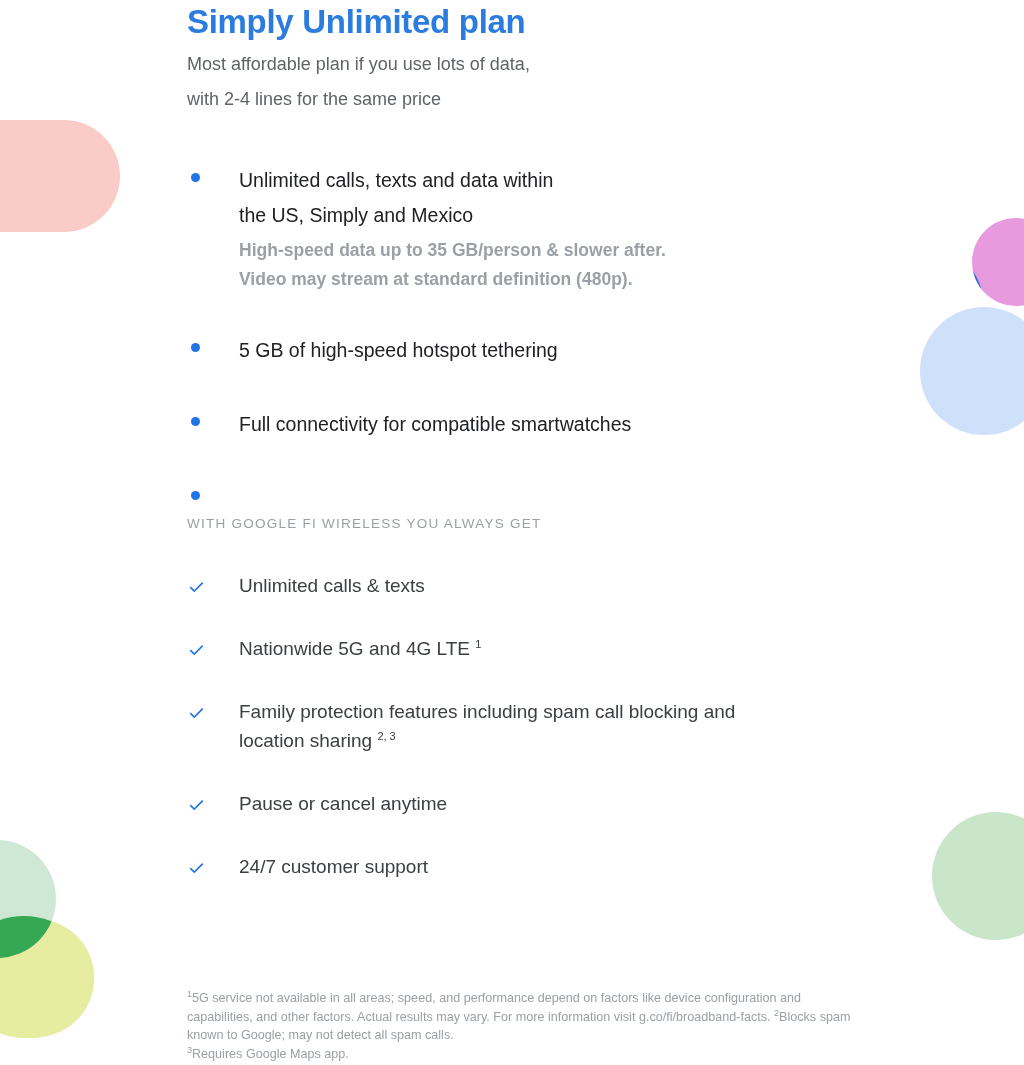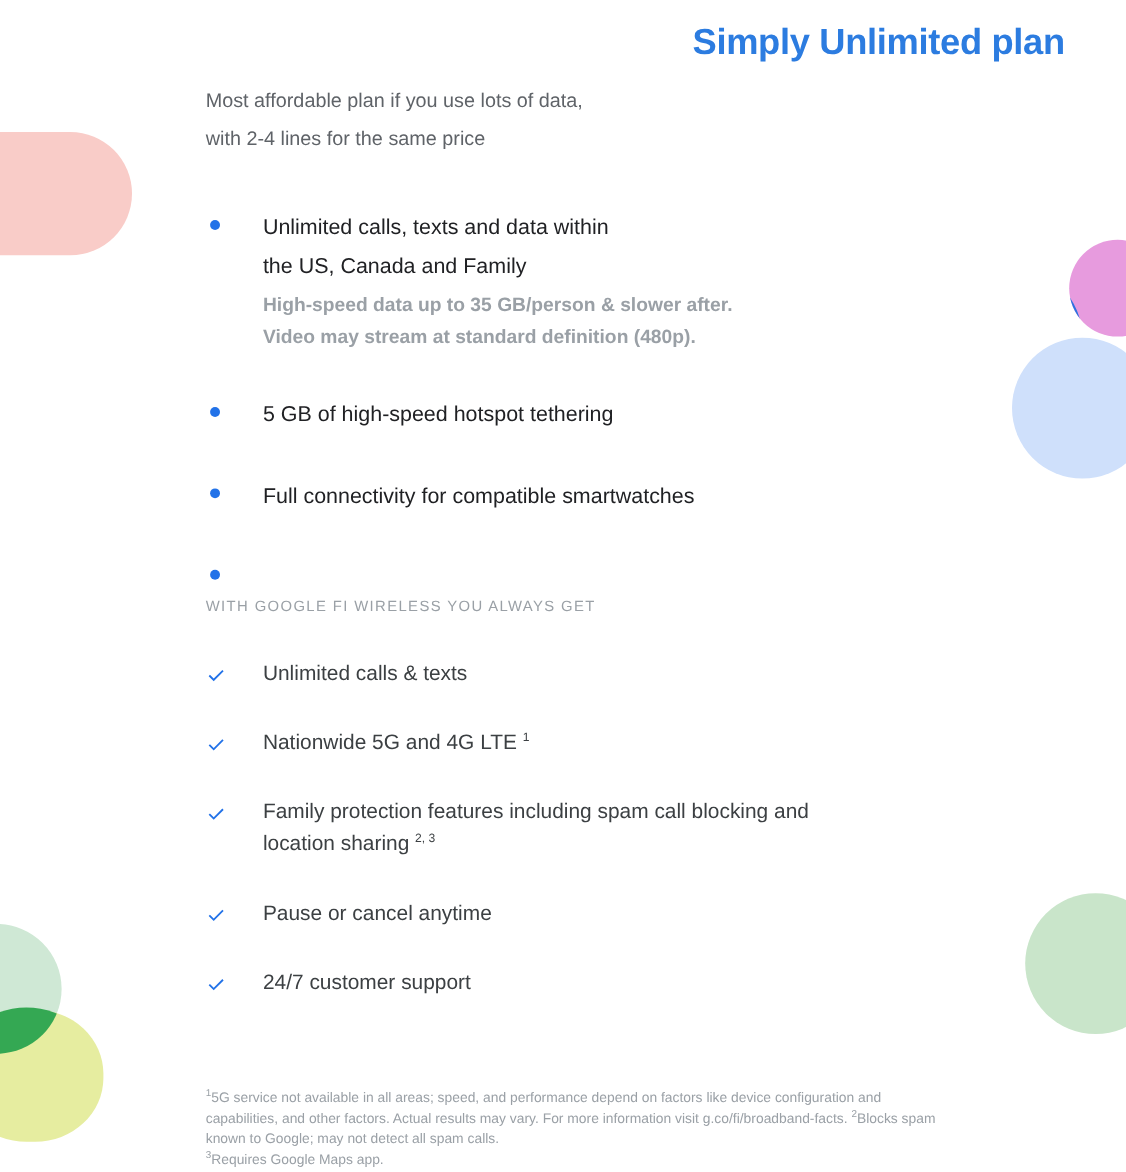--- a/index.html
+++ b/index.html
@@ -103,23 +103,22 @@
     padding-right: 40px;
     padding-top: 0px;
   }
 
   .plan-title {
     color: #2c7ce0;
     font-size: 33px;
     line-height: 41px;
     font-weight: 700;
     letter-spacing: -0.3px;
-    margin: 16px;
+    margin: 0;
     padding-top: 1px;
-    text-align: right;
   }
 
   .plan-subtitle {
     color: #5f6368;
     font-size: 18px;
     line-height: 35px;
     font-weight: 400;
     margin: 5px 0 0 0;
     max-width: 560px;
   }
@@ -248,21 +247,21 @@
     <span>with 2-4 lines for the same price</span>
   </p>
 
 
   <ul class="feature-list">
 
     <li class="feature-item">
       <span class="bullet-dot"></span>
       <p class="feature-heading">
         <span>Unlimited calls, texts and data within</span><br>
-        <span>the US, Canada and Family</span>
+        <span>the US, Simply and Mexico</span>
       </p>
       <p class="feature-sub">
         <span>High-speed data up to 35 GB/person &amp; slower after.</span><br>
         <span>Video may stream at standard definition (480p).</span>
       </p>
     </li>
 
     <li class="feature-item">
       <span class="bullet-dot"></span>
       <p class="feature-heading wide">5 GB of high-speed hotspot tethering</p>

